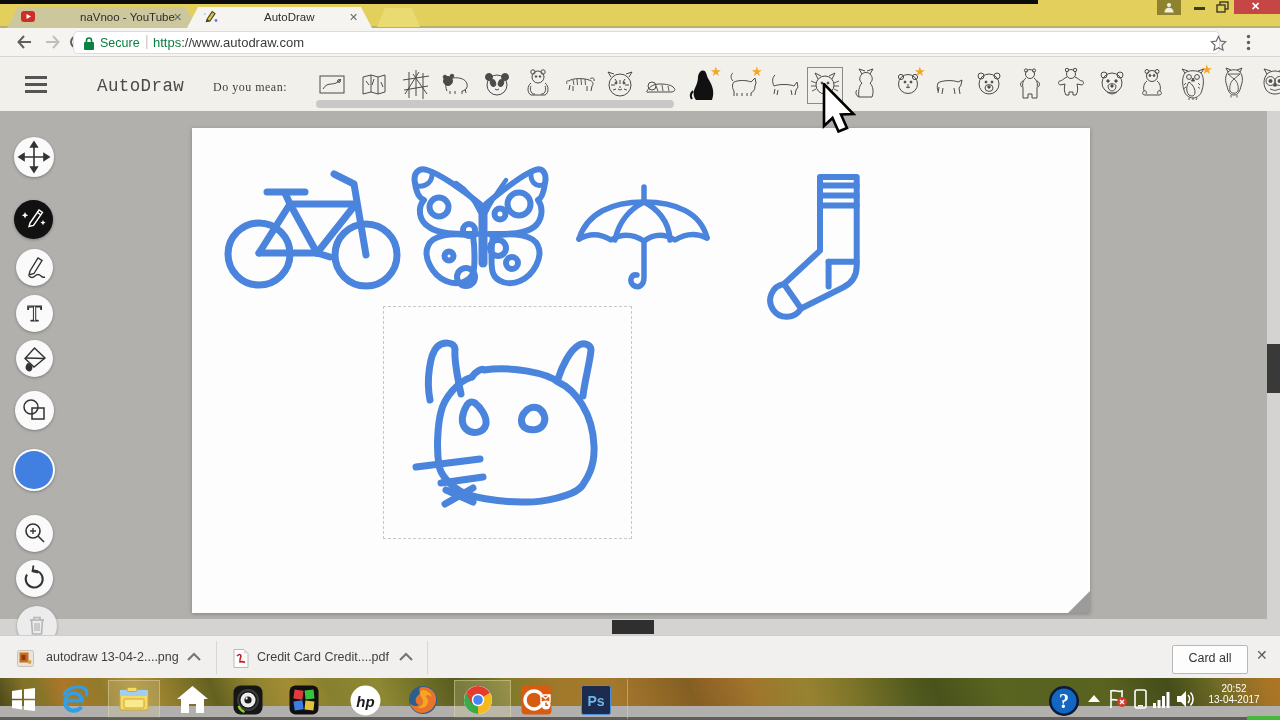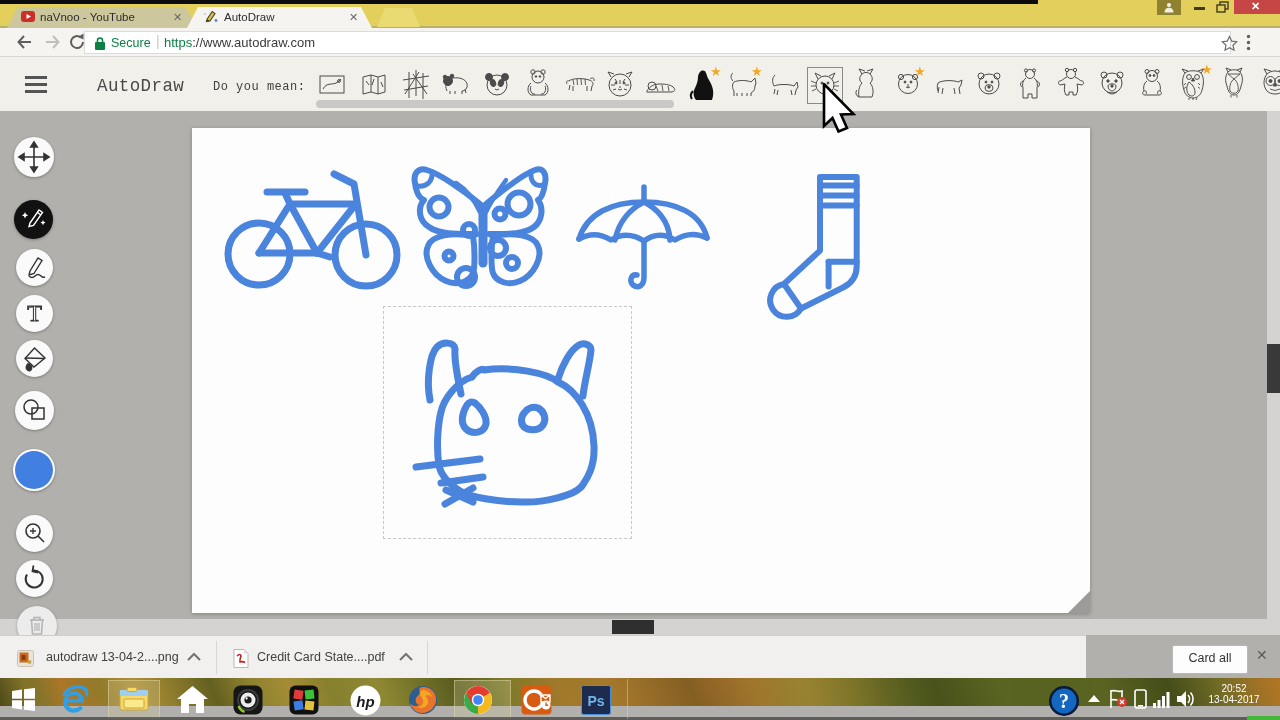--- a/index.html
+++ b/index.html
@@ -8,50 +8,50 @@
   .abs{position:absolute;}
 
   
   #topblack{left:0;top:0;width:1038px;height:4px;background:#0c0c0c;z-index:5;}
 
   
   #tabstrip{left:0;top:0;width:1280px;height:28px;background:#e3d05c;}
   #tabstrip .shade{position:absolute;left:0;bottom:0;width:1280px;height:2px;background:#b9b06c;}
   .tab{position:absolute;top:7px;height:21px;}
   .tabbg{position:absolute;top:0;left:0;width:100%;height:100%;}
-  .tabtxt{position:absolute;top:4px;font-size:11.5px;color:#2d2d2d;white-space:nowrap;}
+  .tabtxt{position:absolute;top:4px;font-size:11.5px;color:#2d2d2d;white-space:nowrap;margin-left:40px;}
   .tabx{position:absolute;top:4px;font-size:11px;color:#666;}
 
   
   #addr{left:0;top:28px;width:1280px;height:29px;background:#f5f4f1;border-bottom:1px solid #d6d5d2;box-sizing:border-box;}
-  #urlpill{position:absolute;left:84px;top:3px;width:1147px;height:23px;background:#ffffff;border:1px solid #dddcda;border-radius:0;box-sizing:border-box;}
+  #urlpill{position:absolute;left:73px;top:3px;width:1147px;height:23px;background:#ffffff;border:1px solid #dddcda;border-radius:5px;box-sizing:border-box;}
   .navic{position:absolute;top:1px;}
 
   
   #adbar{left:0;top:57px;width:1280px;height:54px;background:#f1f0ea;}
   #hamb div{width:22px;height:3px;background:#555;margin-bottom:4px;}
   #adtitle{position:absolute;left:97px;top:19px;font-family:"Liberation Mono",monospace;font-size:17.5px;letter-spacing:0.4px;color:#4a4a4a;}
-  #domean{position:absolute;left:213px;top:23px;font-family:Liberation Mono, monospace;font-size:12px;letter-spacing:0.5px;color:#3f3f3f;}
+  #domean{position:absolute;left:213px;top:23px;font-family:Liberation Serif, serif;font-size:12px;letter-spacing:0.5px;color:#3f3f3f;}
   .sic{position:absolute;top:9px;}
   #sugscroll{position:absolute;left:316px;top:43px;width:358px;height:8px;border-radius:4px;background:#c9c8c6;}
   #selbox{position:absolute;left:807px;top:10px;width:34px;height:35px;border:1px solid #8a8a8a;}
   .star{position:absolute;color:#f5a623;font-size:13px;}
 
   
   #canvas{left:192px;top:128px;width:898px;height:485px;background:#fdfdfd;box-shadow:0 1px 4px rgba(0,0,0,0.25);}
   #vtrack{left:1267px;top:111px;width:13px;height:524px;background:#d4d3d1;}
   #vthumb{left:1267px;top:344px;width:13px;height:49px;background:#393939;}
   #htrack{left:0px;top:619px;width:1280px;height:16px;background:#d4d3d1;}
   #hthumb{left:612px;top:620px;width:42px;height:14px;background:#2f2f2f;}
 
   
   .tool{position:absolute;left:15px;width:38px;height:38px;border-radius:50%;background:#fafafa;box-shadow:0 1px 3px rgba(0,0,0,0.3);}
 
   
-  #dlbar{left:0;top:635px;width:1086px;height:43px;background:#f1f0ee;border-top:1px solid #cfcecc;box-sizing:border-box;}
+  #dlbar{left:0;top:635px;width:1280px;height:43px;background:#f1f0ee;border-top:1px solid #cfcecc;box-sizing:border-box;}
   .dltxt{position:absolute;top:14px;font-size:12.5px;color:#404040;white-space:nowrap;}
   .dlsep{position:absolute;top:5px;width:1px;height:33px;background:#d8d7d5;}
   #showall{position:absolute;left:1172px;top:9px;width:74px;height:27px;background:#fdfdfd;border:1px solid #b9b9b9;border-radius:2px;font-size:12.5px;color:#333;text-align:center;line-height:25px;}
 
   
   #taskbar{left:0;top:678px;width:1280px;height:28px;
     background:
       linear-gradient(68deg, rgba(30,35,10,.5) 0%, rgba(30,35,10,0) 2.5%, rgba(188,108,34,0) 3.5%, rgba(196,118,38,.6) 5.5%, rgba(196,118,38,0) 8.5%, rgba(215,170,70,.4) 11%, rgba(0,0,0,0) 13.5%, rgba(55,65,18,.5) 17%, rgba(0,0,0,0) 20%, rgba(210,160,60,.35) 23%, rgba(0,0,0,0) 26%, rgba(160,150,60,.4) 30%, rgba(45,55,16,.45) 36%, rgba(0,0,0,0) 40%, rgba(190,120,40,.3) 44%, rgba(0,0,0,0) 48%, rgba(40,52,16,.32) 54%, rgba(0,0,0,0) 59%, rgba(170,150,60,.3) 63%, rgba(0,0,0,0) 67%, rgba(38,48,14,.38) 73%, rgba(0,0,0,0) 78%, rgba(90,100,35,.4) 82%, rgba(0,0,0,0) 86%, rgba(45,55,18,.55) 91%, rgba(0,0,0,0) 95%, rgba(205,120,35,.55) 99%, rgba(205,120,35,.6) 100%),
       linear-gradient(90deg, #7d7028 0%, #947c2c 9%, #8c8230 22%, #787a2a 38%, #a3792c 47%, #b0722c 55%, #8f7a2c 63%, #5f6823 72%, #56621f 82%, #5e6621 90%, #82702a 100%);}
   .tbhl{position:absolute;top:2px;height:38px;background:rgba(210,200,150,0.28);border:1px solid rgba(230,220,170,0.45);box-sizing:border-box;}
@@ -556,21 +556,21 @@
     <div class="dltxt" style="left:46px;">autodraw 13-04-2....png</div>
     <svg style="position:absolute;left:186px;top:15px" width="16" height="12" viewBox="0 0 16 12">
         <path d="M2 9 L8 3 L14 9" fill="none" stroke="#737373" stroke-width="2"></path>
       </svg>
     <div class="dlsep" style="left:216px;"></div>
     <svg style="position:absolute;left:233px;top:13px" width="16" height="19" viewBox="0 0 16 19">
         <path d="M1 0.5 h10 l4 4 V18.5 H1 Z" fill="#fff" stroke="#b9b9b9"></path>
         <path d="M11 0.5 l4 4 h-4 Z" fill="#d9d9d9"></path>
         <path d="M4 7 q3 -3 4 0 q-1.5 4 -1 6 q2.5 -1 5 0.5" fill="none" stroke="#c11e1e" stroke-width="1.6"></path>
       </svg>
-    <div class="dltxt" style="left:257px;">Credit Card State....pdf</div>
+    <div class="dltxt" style="left:257px;">Credit Card Credit....pdf</div>
     <svg style="position:absolute;left:398px;top:15px" width="16" height="12" viewBox="0 0 16 12">
         <path d="M2 9 L8 3 L14 9" fill="none" stroke="#737373" stroke-width="2"></path>
       </svg>
     <div class="dlsep" style="left:427px;"></div>
     <div id="showall">Card all</div>
     <div style="position:absolute;left:1256px;top:11px;color:#5a5a5a;font-size:14px;">✕</div>
   </div>
 
   <div id="taskbar" class="abs">
     <div id="tbicons">

